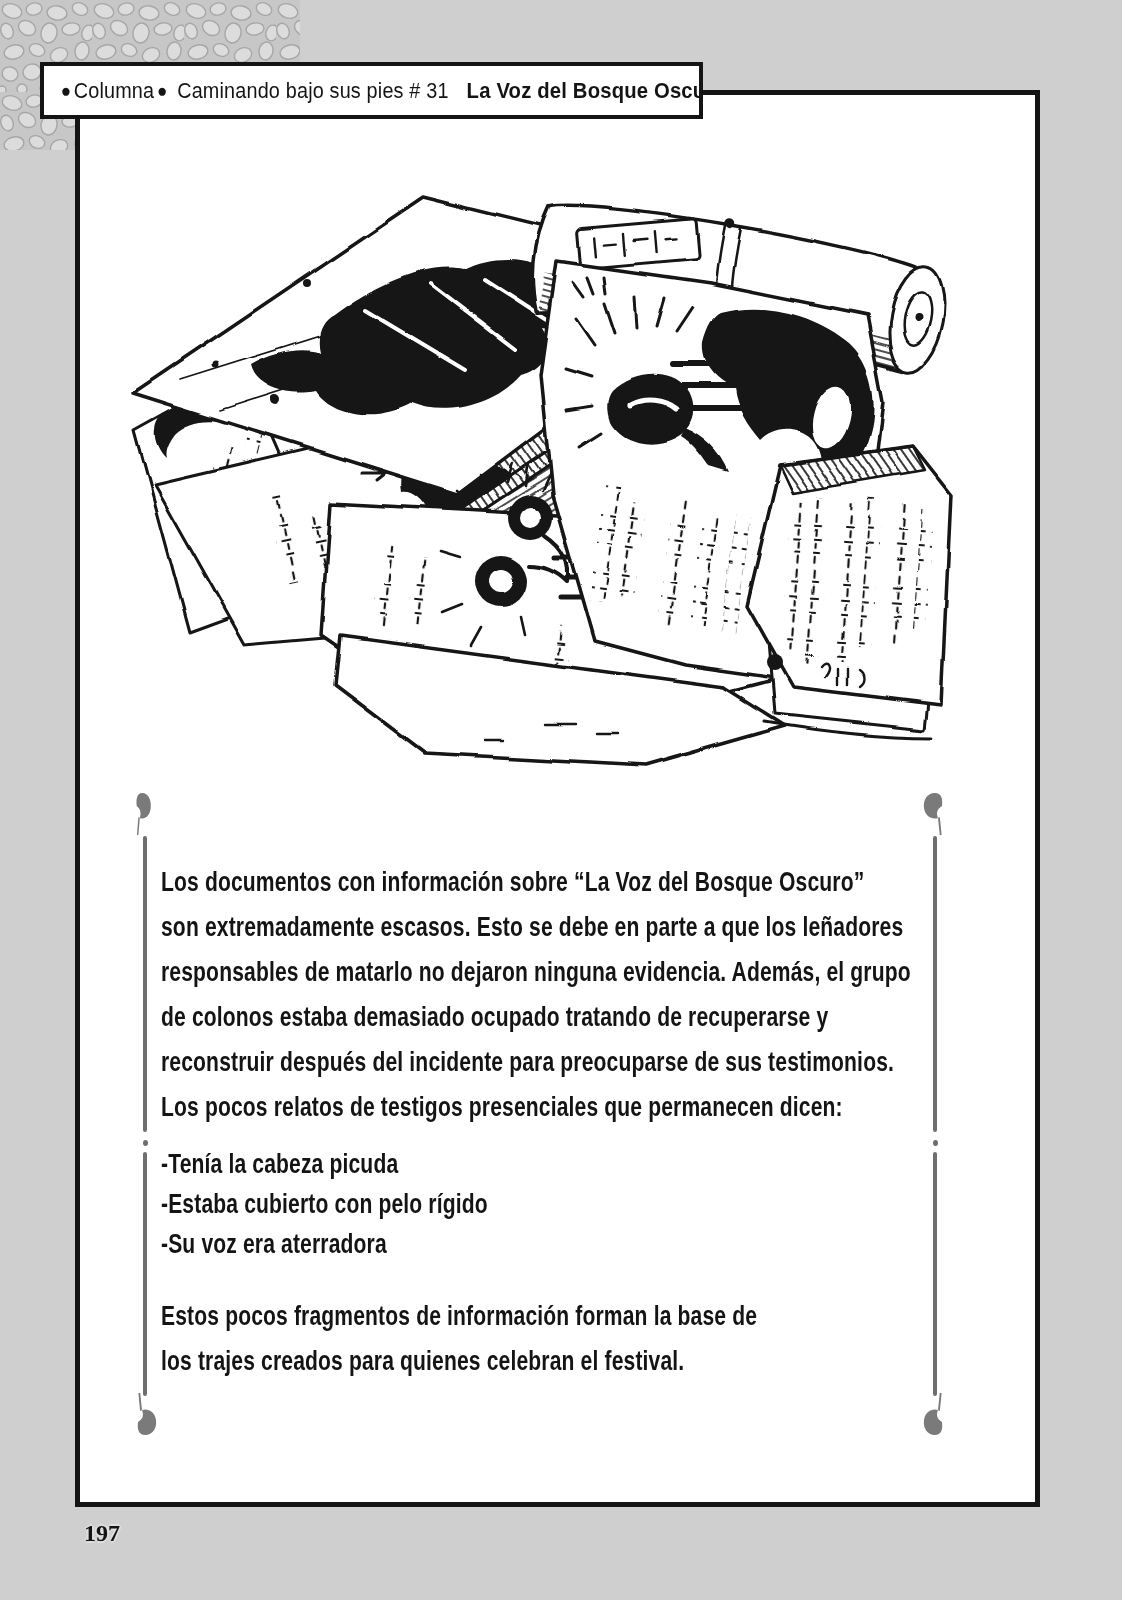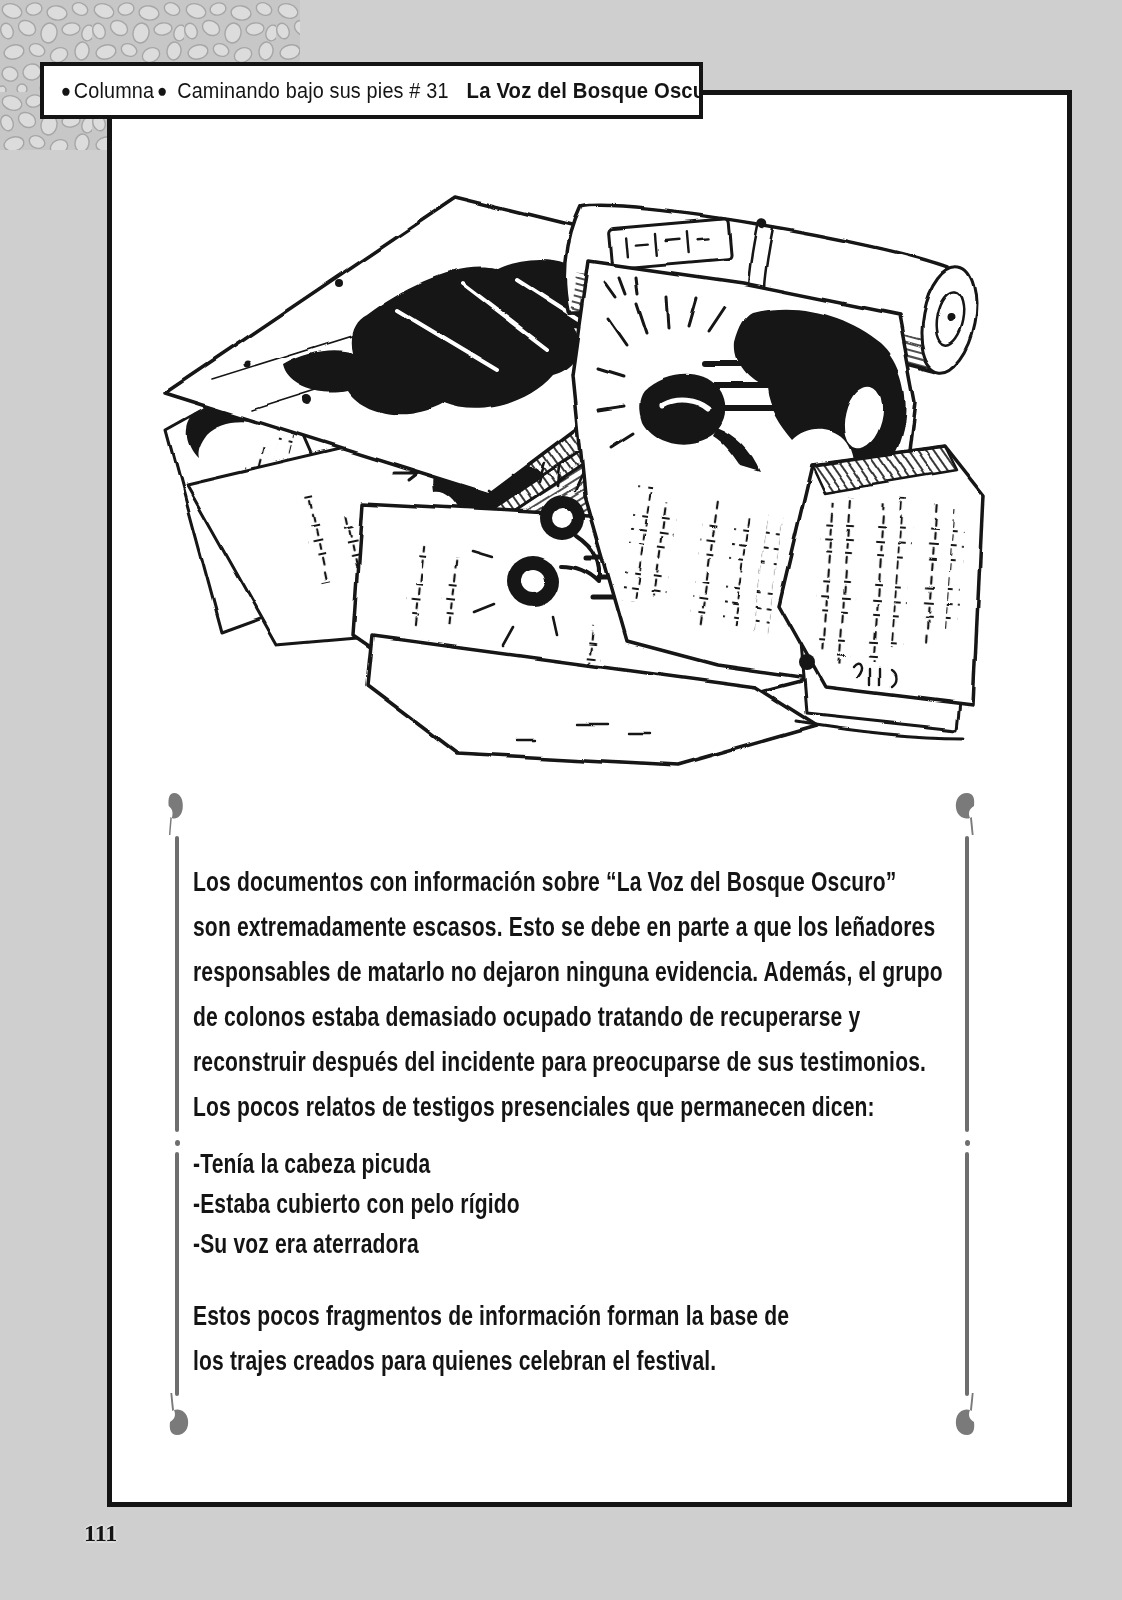--- a/index.html
+++ b/index.html
@@ -8,21 +8,21 @@
   html,body{margin:0;padding:0;background:#9a9a9a;}
   .stage{
     position:relative; width:1122px; height:1600px; overflow:hidden;
     font-family:"Liberation Sans",sans-serif; background:#cfcfcf;
   }
   .bg{position:absolute; inset:0; z-index:0;}
   
   .page{
     position:absolute; left:75px; top:90px; width:965px; height:1417px;
     box-sizing:border-box; background:var(--paper,#fff);
-    border:5px solid var(--ink,#141414); z-index:1;margin-left:32px;
+    border:5px solid var(--ink,#141414); z-index:1;
   }
   .art{position:absolute; left:45px; top:70px; width:830px; height:610px;}
   
   .header{
     position:absolute; left:40px; top:62px; width:663px; height:57px;
     box-sizing:border-box; background:var(--paper,#fff);
     border:4px solid var(--ink,#141414); z-index:3;
     display:flex; align-items:center; padding:0 14px; overflow:hidden;
   }
   .header-inner{display:flex; align-items:center; white-space:nowrap;
@@ -288,15 +288,15 @@
   <div class="header">
     <div class="header-inner">
       <span class="bullet">●</span>
         <span class="reg">Columna</span>
         <span class="bullet">●</span>
       <span class="reg series">Caminando bajo sus pies # 31</span>
       <span class="title">La Voz del Bosque Oscuro</span>
     </div>
   </div>
 
-  <div class="pagenum">111</div>
+  <div class="pagenum">197</div>
 
 </div>
 
 </body></html>

